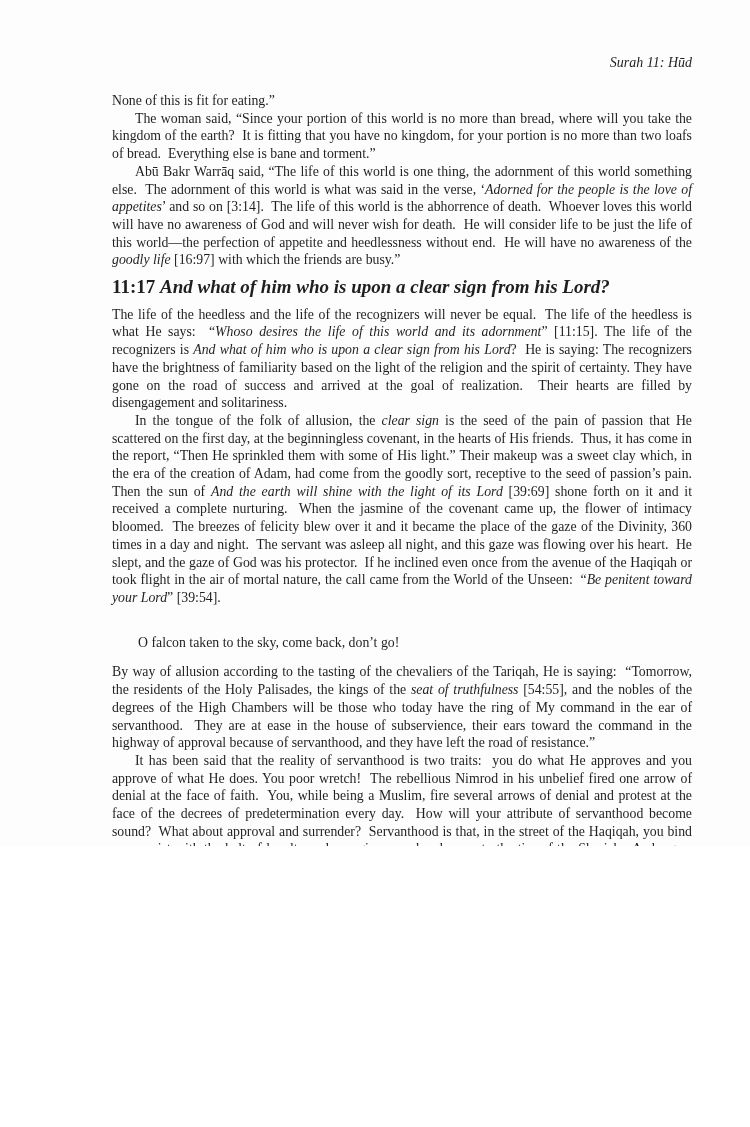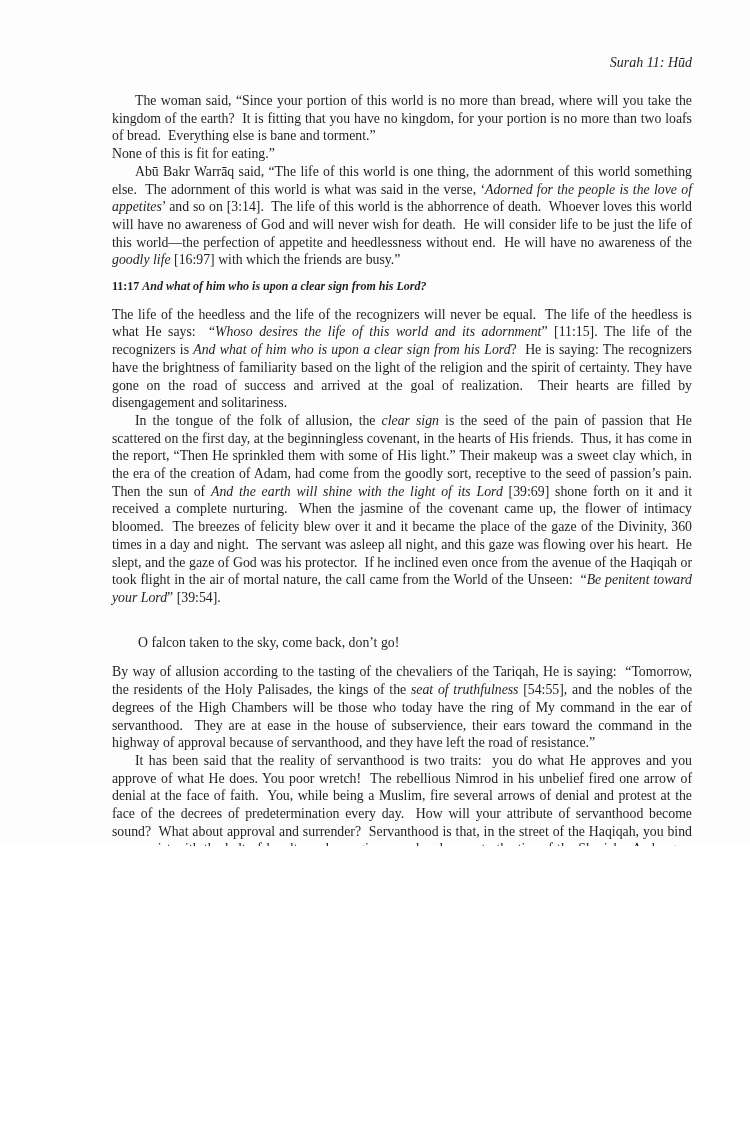--- a/index.html
+++ b/index.html
@@ -38,21 +38,21 @@
     font-size: 13.8px;
     line-height: 17.7px;
     text-align: justify;
     white-space: pre-wrap;
   }
   .body-para.indent {
     text-indent: 23px;
   }
   .verse-heading {
     margin: 9px 5px 10px 0;
-    font-size: 12px;
+    font-size: 19px;
     line-height: 17.7px;
     text-align: justify;
     white-space: pre-wrap;
     font-weight: bold;
   }
   .run   { font-style: normal; font-weight: normal; }
   .run-i { font-style: italic; font-weight: normal; }
   .run-b { font-style: normal; font-weight: bold; }
   .run-bi{ font-style: italic; font-weight: bold; }
   .poem {
@@ -75,22 +75,22 @@
     margin-left: 13px;
   }
 </style>
 </head>
 <body>
 
 <div class="page">
   <div class="running-header">Surah 11: Hūd</div>
 
   <div class="page-body">
+      <p class="body-para"><span class="run">None of this is fit for eating.”</span></p>
       <p class="body-para indent"><span class="run">The woman said, “Since your portion of this world is no more than bread, where will you take the kingdom of the earth?  It is fitting that you have no kingdom, for your portion is no more than two loafs of bread.  Everything else is bane and torment.”</span></p>
-      <p class="body-para"><span class="run">None of this is fit for eating.”</span></p>
       <p class="body-para indent"><span class="run">Abū Bakr Warrāq said, “The life of this world is one thing, the adornment of this world something else.  The adornment of this world is what was said in the verse, ‘</span><span class="run-i">Adorned for the people is the love of appetites</span><span class="run">’ and so on [3:14].  The life of this world is the abhorrence of death.  Whoever loves this world will have no awareness of God and will never wish for death.  He will consider life to be just the life of this world—the perfection of appetite and heedlessness without end.  He will have no awareness of the </span><span class="run-i">goodly life</span><span class="run"> [16:97] with which the friends are busy.”</span></p>
       <p class="verse-heading"><span class="run-b">11:17 </span><span class="run-bi">And what of him who is upon a clear sign from his Lord?</span></p>
       <p class="body-para"><span class="run">The life of the heedless and the life of the recognizers will never be equal.  The life of the heedless is what He says:  “</span><span class="run-i">Whoso desires the life of this world and its adornment</span><span class="run">” [11:15]. The life of the recognizers is </span><span class="run-i">And what of him who is upon a clear sign from his Lord</span><span class="run">?  He is saying: The recognizers have the brightness of familiarity based on the light of the religion and the spirit of certainty. They have gone on the road of success and arrived at the goal of realization.  Their hearts are filled by disengagement and solitariness.</span></p>
       <p class="body-para indent"><span class="run">In the tongue of the folk of allusion, the </span><span class="run-i">clear sign</span><span class="run"> is the seed of the pain of passion that He scattered on the first day, at the beginningless covenant, in the hearts of His friends.  Thus, it has come in the report, “Then He sprinkled them with some of His light.” Their makeup was a sweet clay which, in the era of the creation of Adam, had come from the goodly sort, receptive to the seed of passion’s pain.  Then the sun of </span><span class="run-i">And the earth will shine with the light of its Lord</span><span class="run"> [39:69] shone forth on it and it received a complete nurturing.  When the jasmine of the covenant came up, the flower of intimacy bloomed.  The breezes of felicity blew over it and it became the place of the gaze of the Divinity, 360 times in a day and night.  The servant was asleep all night, and this gaze was flowing over his heart.  He slept, and the gaze of God was his protector.  If he inclined even once from the avenue of the Haqiqah or took flight in the air of mortal nature, the call came from the World of the Unseen:  “</span><span class="run-i">Be penitent toward your Lord</span><span class="run">” [39:54].</span></p>
       <div class="poem">
         <div class="poem-line poem-line-1"><span class="run">O falcon taken to the sky, come back, don’t go!</span></div>
       </div>
       <p class="body-para"><span class="run">By way of allusion according to the tasting of the chevaliers of the Tariqah, He is saying:  “Tomorrow, the residents of the Holy Palisades, the kings of the </span><span class="run-i">seat of truthfulness</span><span class="run"> [54:55], and the nobles of the degrees of the High Chambers will be those who today have the ring of My command in the ear of servanthood.  They are at ease in the house of subservience, their ears toward the command in the highway of approval because of servanthood, and they have left the road of resistance.”</span></p>
       <p class="body-para indent"><span class="run">It has been said that the reality of servanthood is two traits:  you do what He approves and you approve of what He does. You poor wretch!  The rebellious Nimrod in his unbelief fired one arrow of denial at the face of faith.  You, while being a Muslim, fire several arrows of denial and protest at the face of the decrees of predetermination every day.  How will your attribute of servanthood become sound?  What about approval and surrender?  Servanthood is that, in the street of the Haqiqah, you bind your waist with the belt of loyalty and you give your hands over to the ties of the Shariah.  As long as your hands are tied, they will never be able to undo the belt.  You are a servant, but you are walking on the road of the free.  You are a servant, but you are seeking what is desired by lords.  A servant will never be like a lord, and freedom and servanthood will never come together.</span></p>
     </div>

